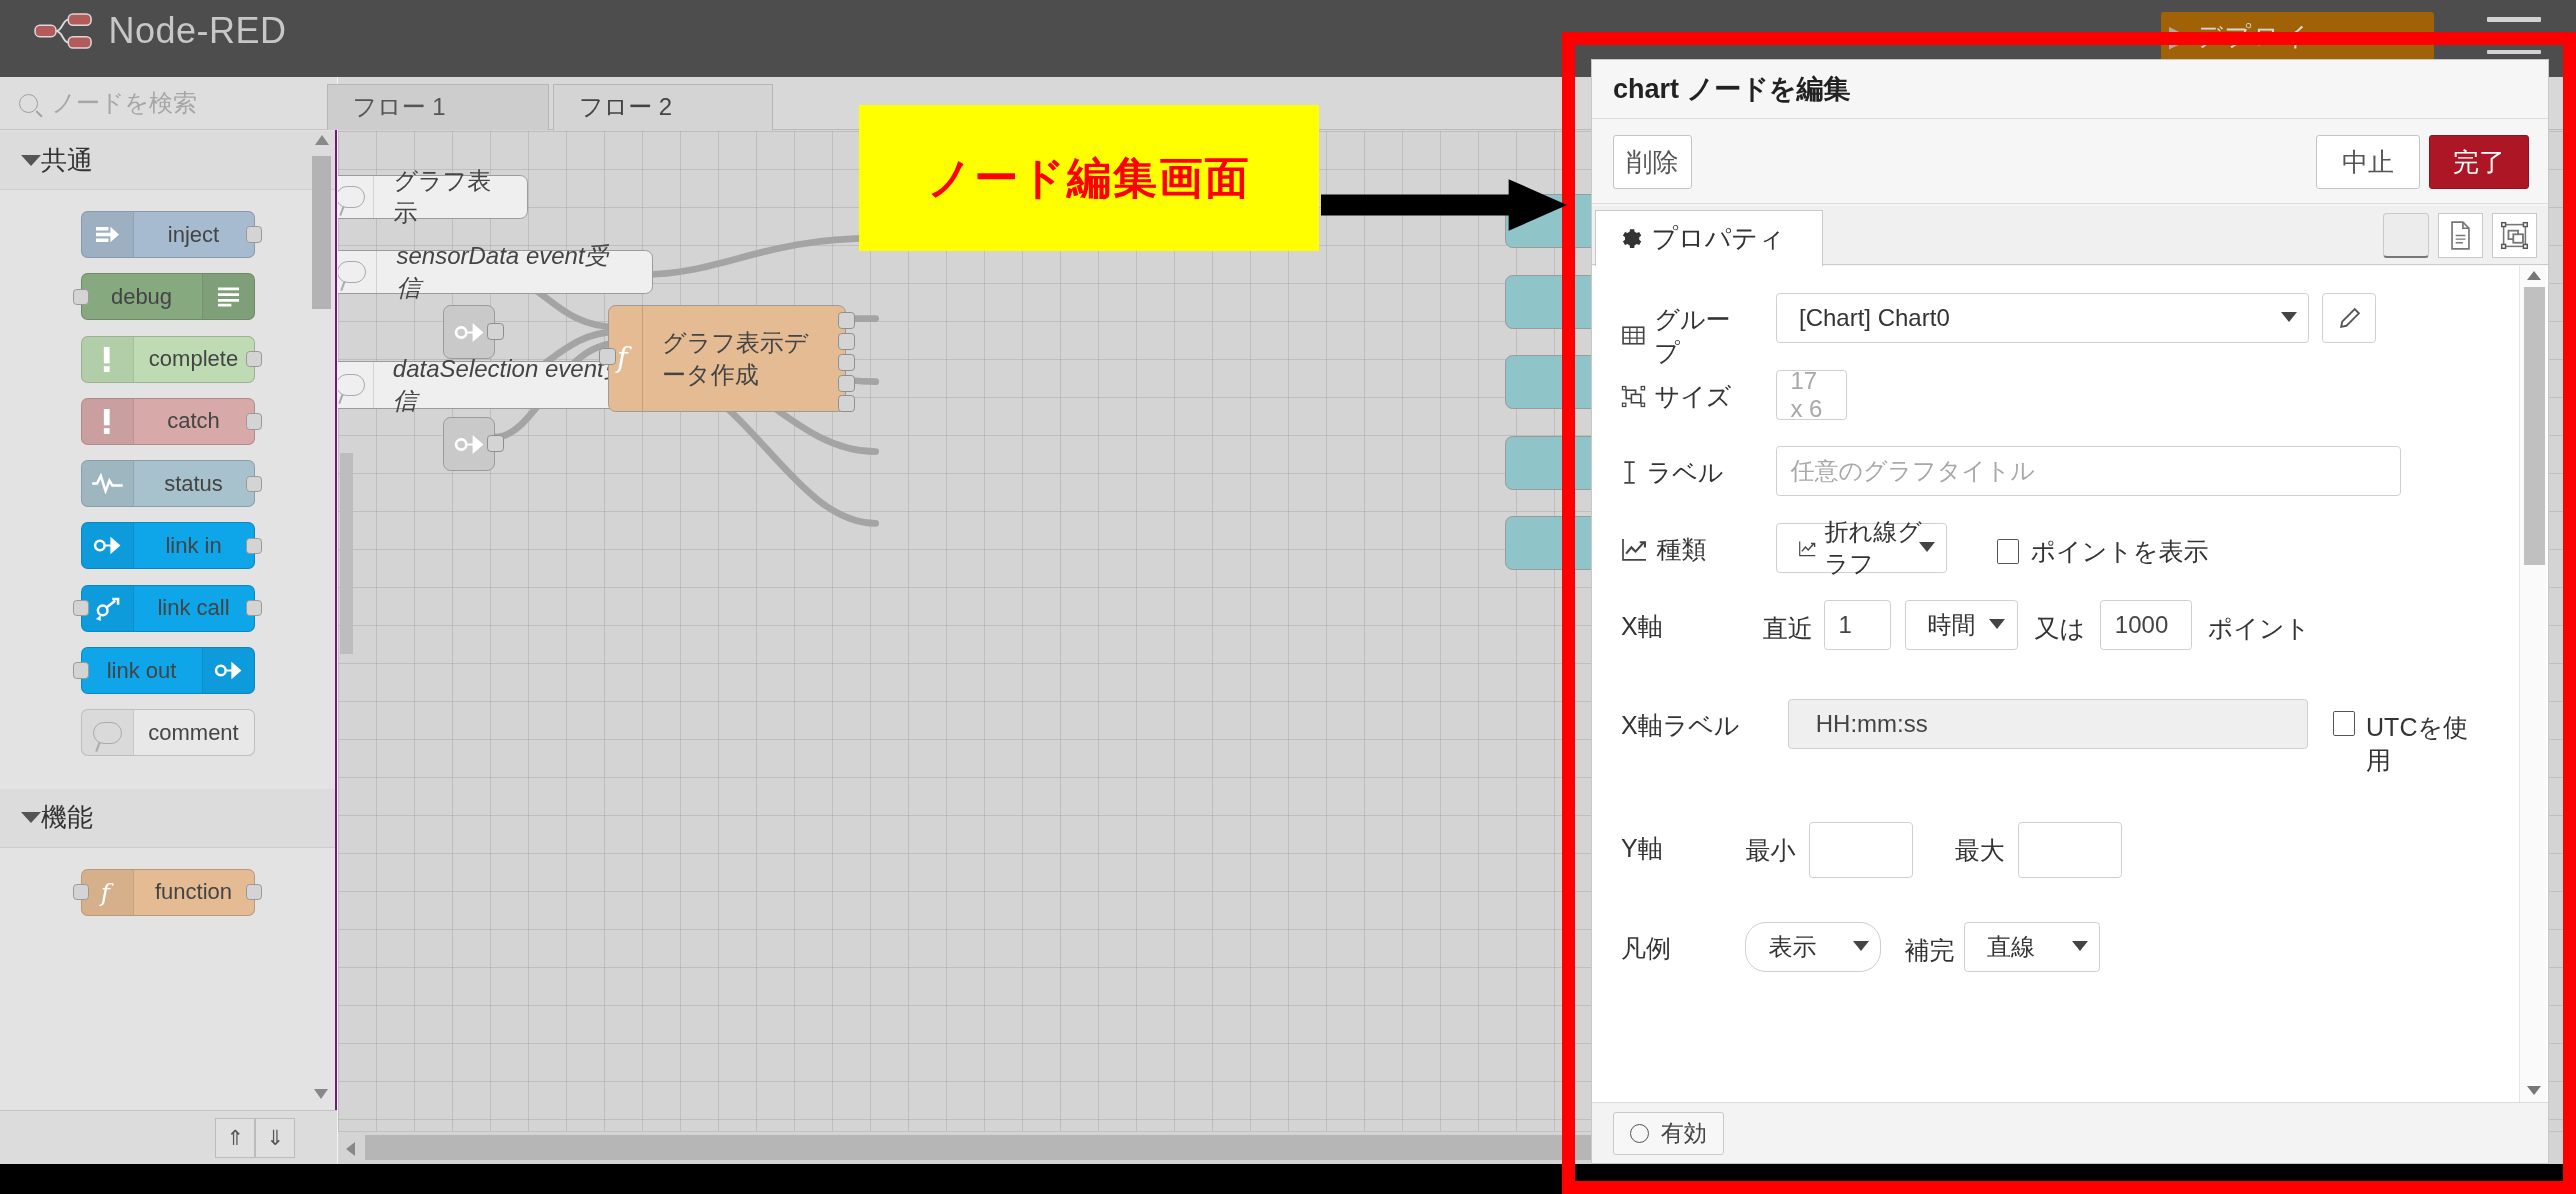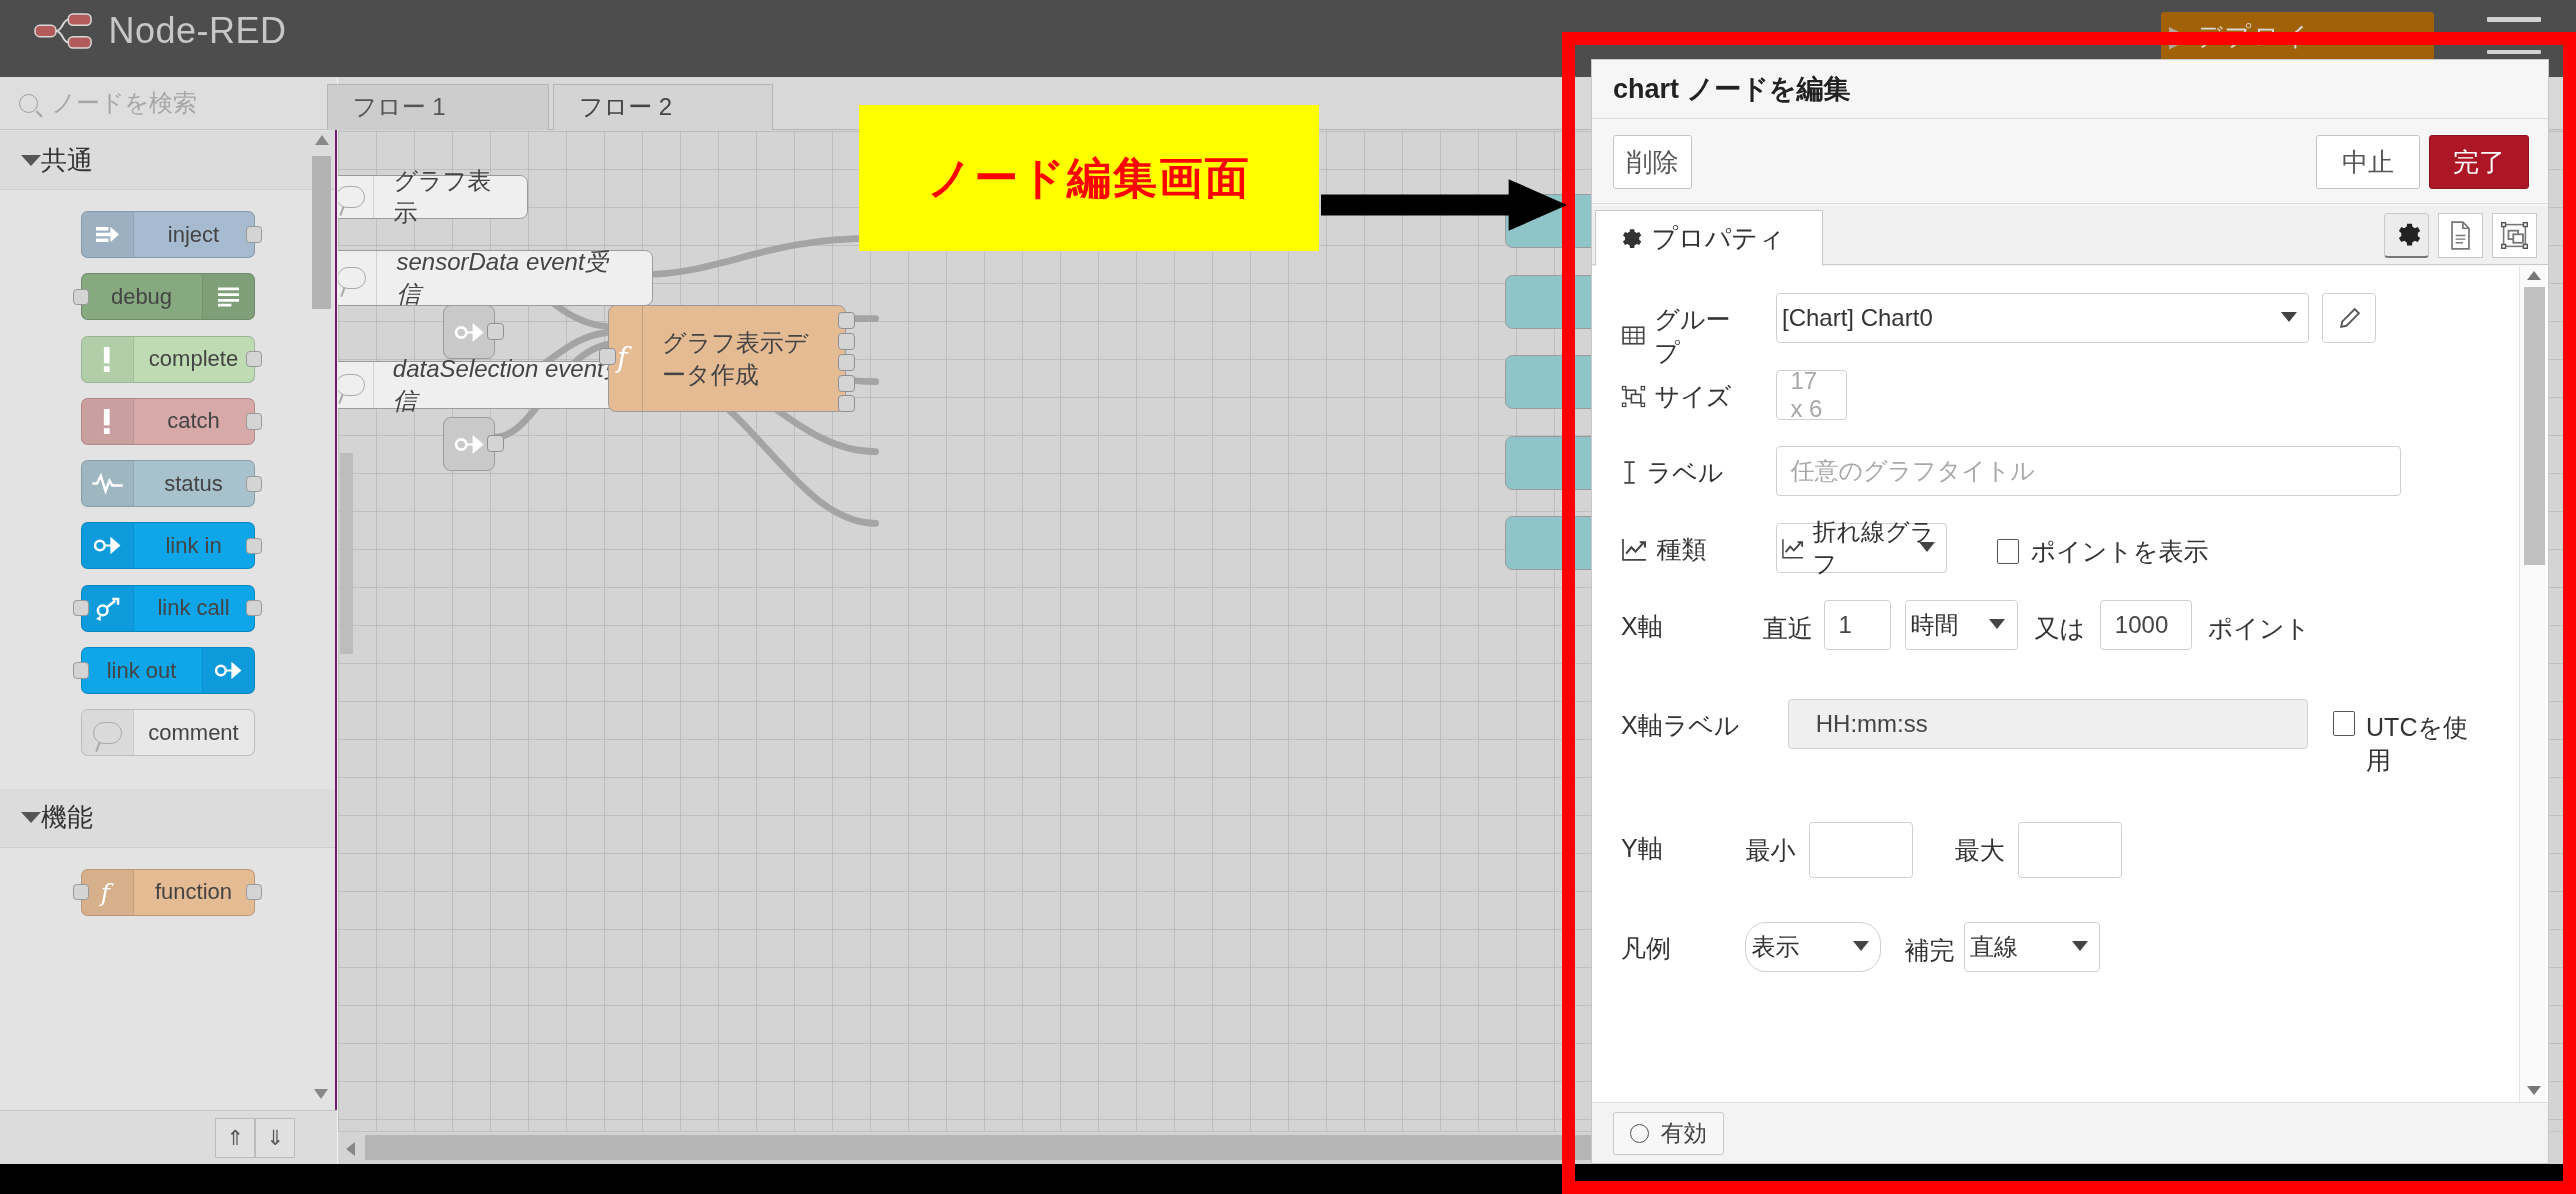--- a/index.html
+++ b/index.html
@@ -123,21 +123,21 @@
            display:flex;align-items:center;gap:11.5px;justify-content:center;font-size:23px;color:#444;border-radius:2.9px;}
   .enbtn .circ{ width:19px;height:19px;border:1.9px solid #555;border-radius:50%;}
 
   .row { position:absolute; left:29px; right:58px; display:flex; align-items:flex-start; }
   .rowlabel { width:134px; display:flex; align-items:center; gap:8.6px; font-size:25px; color:#333; padding-top:9.6px; flex-shrink:0;}
   .inp { height:50px; border:1px solid #cfcfcf; border-radius:3.8px; background:#fff; display:flex; align-items:center;
          padding:0 13.4px; font-size:24px; color:#444; }
   .inp.ph { color:#a8a8a8; }
   .inp.ro { background:#efefef; }
   .sel { height:50px; border:1px solid #cfcfcf; border-radius:3.8px; background:#fff; display:flex; align-items:center;
-         padding:0 5px; font-size:24px; color:#333; position:relative;}
+         padding:0 22px; font-size:24px; color:#333; position:relative;}
   .sel .cv { position:absolute; right:11.5px; top:18px; width:0;height:0;border-left:8.6px solid transparent;border-right:8.6px solid transparent;border-top:10.5px solid #444;}
   .chk { width:22px;height:25px; border:1.9px solid #555; border-radius:1.9px; flex-shrink:0;}
   .smalltxt { font-size:25px; color:#333; }
   .pencil { width:54px;height:50px;border:1px solid #cfcfcf;border-radius:3.8px;background:#fff;display:flex;align-items:center;justify-content:center;}
 </style>
 </head>
 <body>
 
 <div id="app">
 
@@ -332,21 +332,21 @@
           </g>
         </svg>
 
         <div class="fnode comment" style="left:-11.5px; top:44px; width:201px; height:44px;">
           <div class="ico">
               <div class="bub"></div>
             </div>
           <div class="txt">グラフ表示</div>
         </div>
 
-        <div class="fnode comment italic" style="left:-11.5px; top:119px; width:326px; height:56px;">
+        <div class="fnode comment italic" style="left:-11.5px; top:119px; width:326px; height:44px;">
           <div class="ico">
               <div class="bub"></div>
             </div>
           <div class="txt">sensorData event受信</div>
         </div>
 
         <div class="fnode linkout" style="left:105px; top:174px; width:52px; height:54px; border-radius:7.7px;">
           <svg width="31" height="25" viewBox="0 0 30 24">
               <circle cx="7" cy="12" r="5" fill="none" stroke="#fff" stroke-width="2.6"></circle>
               <path d="M12 12h7M19 5l8 7-8 7z" fill="#fff" stroke="#fff" stroke-width="2"></path>

